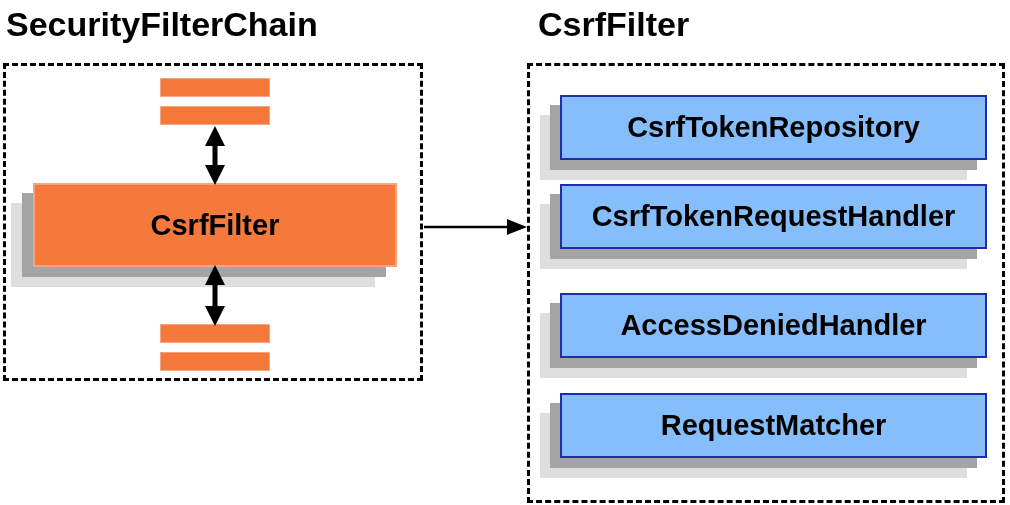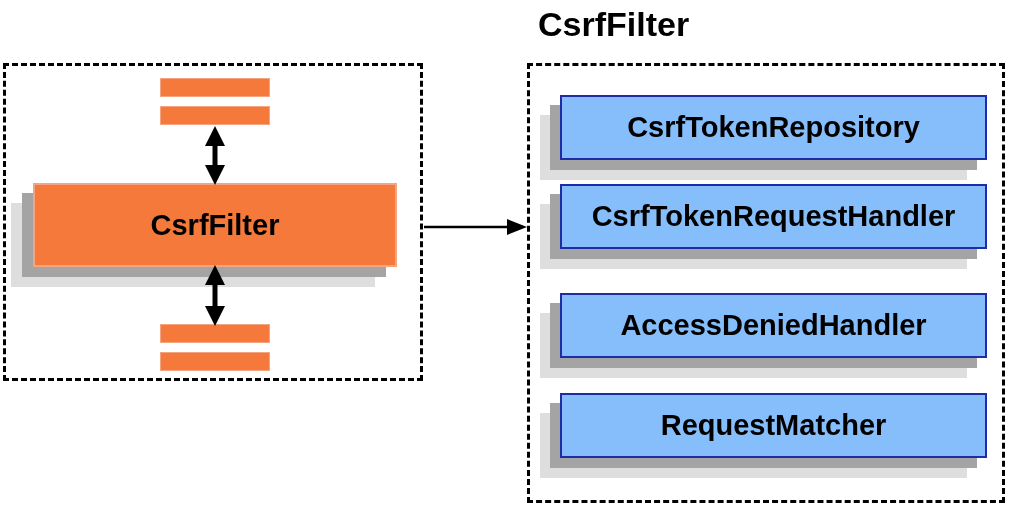--- a/index.html
+++ b/index.html
@@ -90,20 +90,21 @@
     pointer-events: none;
   }
   .overlay line    { stroke: var(--arrow, #000); }
   .overlay polygon { fill: var(--arrow, #000); }
 </style>
 </head>
 <body>
 
 <div class="canvas">
 
+  <div class="title title-left">SecurityFilterChain</div>
 
   <div class="title title-right">CsrfFilter</div>
 
   <div class="dashed-box chain-box"></div>
 
   <div class="dashed-box csrf-box"></div>
 
   <div class="bar bar1"></div>
   <div class="bar bar2"></div>
   <div class="bar bar3"></div>

